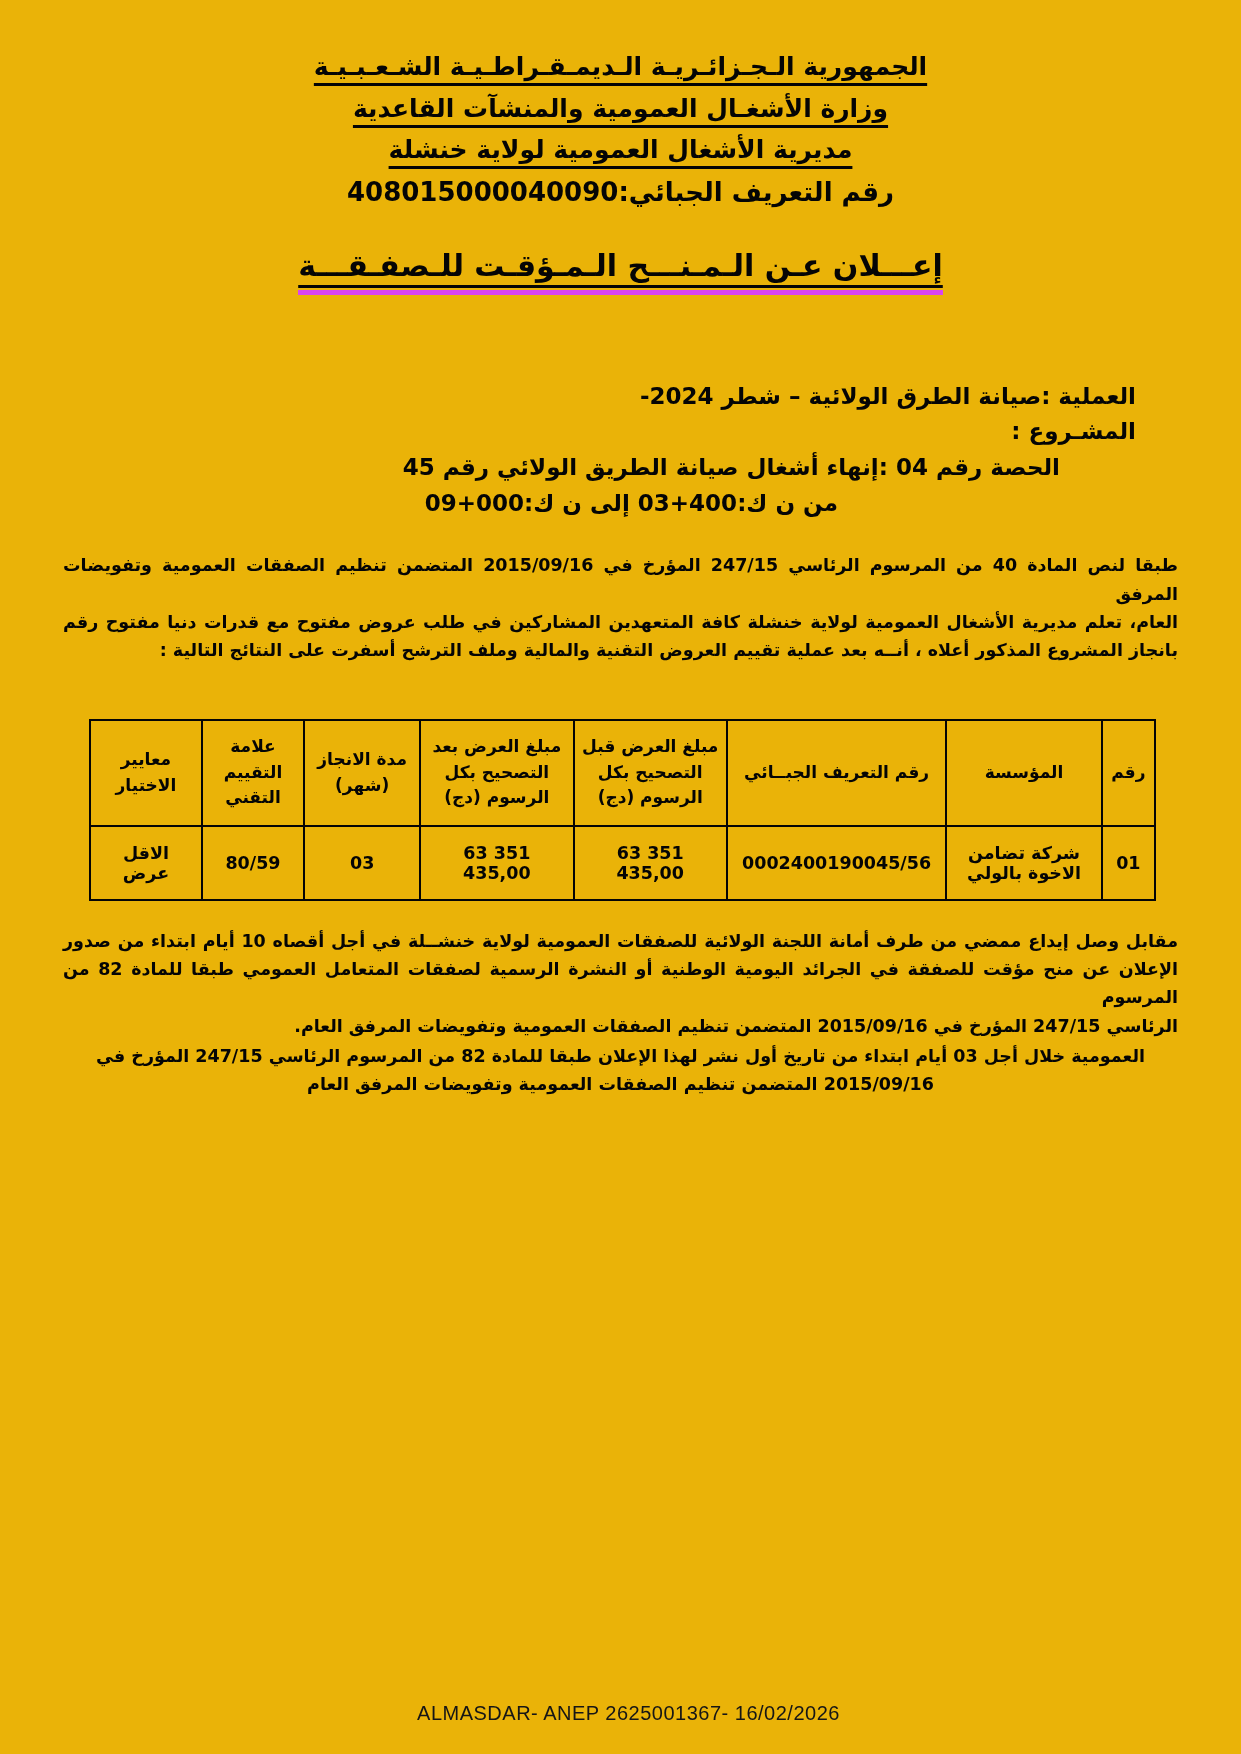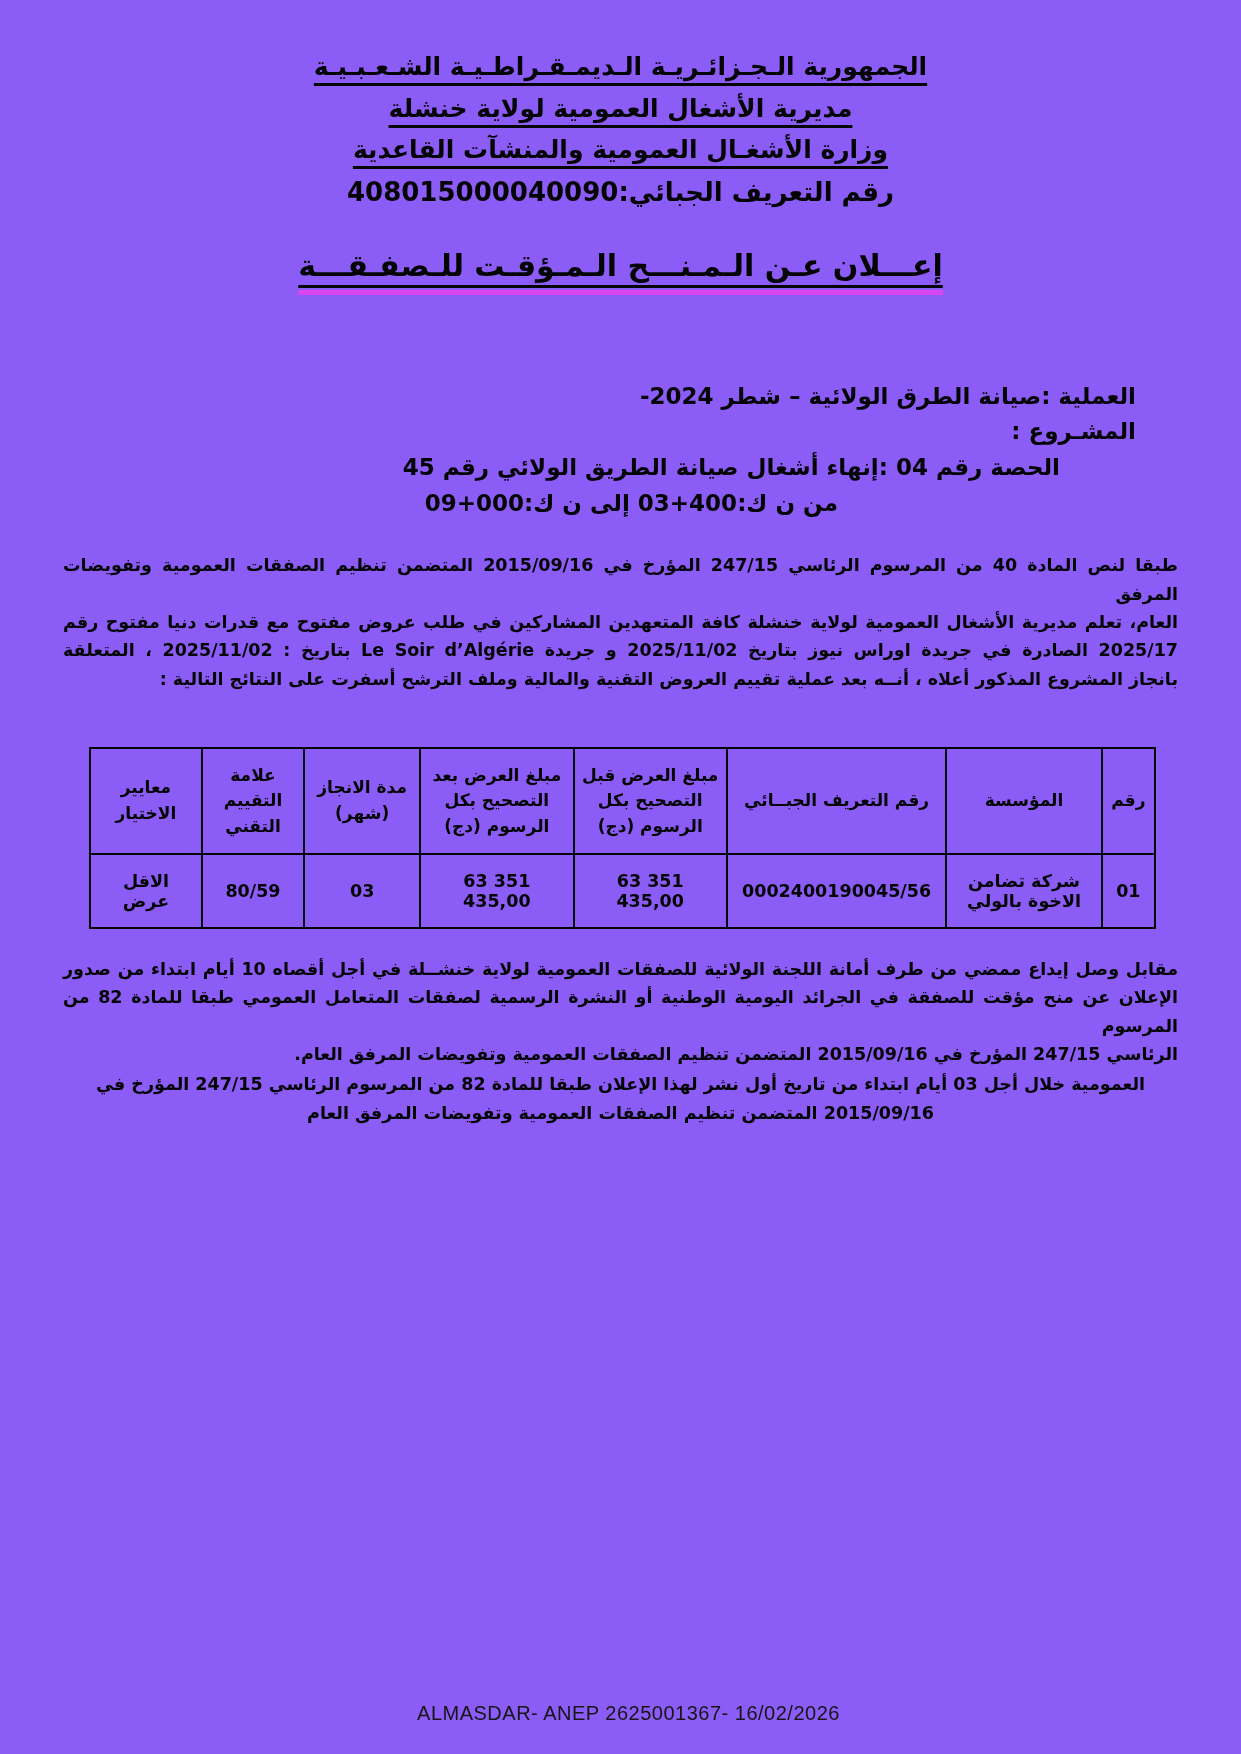--- a/index.html
+++ b/index.html
@@ -1,19 +1,19 @@
 <!DOCTYPE html>
 <html><head>
 <meta charset="utf-8">
 <style>
   html,body{margin:0;padding:0;background:#ffffff;}
   .page{
     position:relative;
     width:1241px;height:1754px;
-    background:#8b5cf6;
+    background:#eab308;
     overflow:hidden;
     font-family:"DejaVu Sans",sans-serif;
     color:#050505;
     box-sizing:border-box;
   }
   .content{
     padding:46px 63px 0 63px;
     direction:rtl;
   }
   
@@ -91,40 +91,39 @@
   }
 </style>
 </head>
 <body>
 
 <div class="page">
   <div class="content" lang="ar">
 
     <div class="letterhead">
       <div class="h-line"><span class="u">الجمهورية الـجـزائـريـة الـديمـقـراطـيـة الشـعـبـيـة</span></div>
+      <div class="h-line"><span class="u">وزارة الأشغـال العمومية والمنشآت القاعدية</span></div>
       <div class="h-line"><span class="u">مديرية الأشغال العمومية لولاية خنشلة</span></div>
-      <div class="h-line"><span class="u">وزارة الأشغـال العمومية والمنشآت القاعدية</span></div>
       <div class="h-line taxline"><span>رقم التعريف الجبائي:408015000040090</span></div>
     </div>
 
     <div class="title-wrap">
       <span class="title-inner"><span class="title-text">إعـــلان عـن الـمـنـــح الـمـؤقـت للـصفـقـــة</span></span>
     </div>
 
     <div class="op-block">
       <div class="op-line op-right">العملية :صيانة الطرق الولائية – شطر 2024-</div>
       <div class="op-line op-right">المشـروع :</div>
       <div class="op-line op-lot">الحصة رقم 04 :إنهاء أشغال صيانة الطريق الولائي رقم 45</div>
       <div class="op-line op-chainage">من ن ك:400+03 إلى ن ك:000+09</div>
     </div>
 
     <div class="para para-intro">
       <span class="pline line-j">طبقا لنص المادة 40 من المرسوم الرئاسي 247/15 المؤرخ في 2015/09/16 المتضمن تنظيم الصفقات العمومية وتفويضات المرفق</span>
       <span class="pline line-j">العام، تعلم مديرية الأشغال العمومية لولاية خنشلة كافة المتعهدين المشاركين في طلب عروض مفتوح مع قدرات دنيا مفتوح رقم</span>
-      <span class="pline line-j">2025/17 الصادرة في جريدة اوراس نيوز بتاريخ 2025/11/02 و جريدة Le Soir d’Algérie بتاريخ : 2025/11/02 ، المتعلقة</span>
       <span class="pline line-r">بانجاز المشروع المذكور أعلاه ، أنــه بعد عملية تقييم العروض التقنية والمالية وملف الترشح أسفرت على النتائج التالية :</span>
     </div>
 
     <div class="tbl-wrap">
       <table class="results">
         <colgroup>
           <col style="width:5%">
           <col style="width:14.6%">
           <col style="width:20.6%">
           <col style="width:14.4%">

